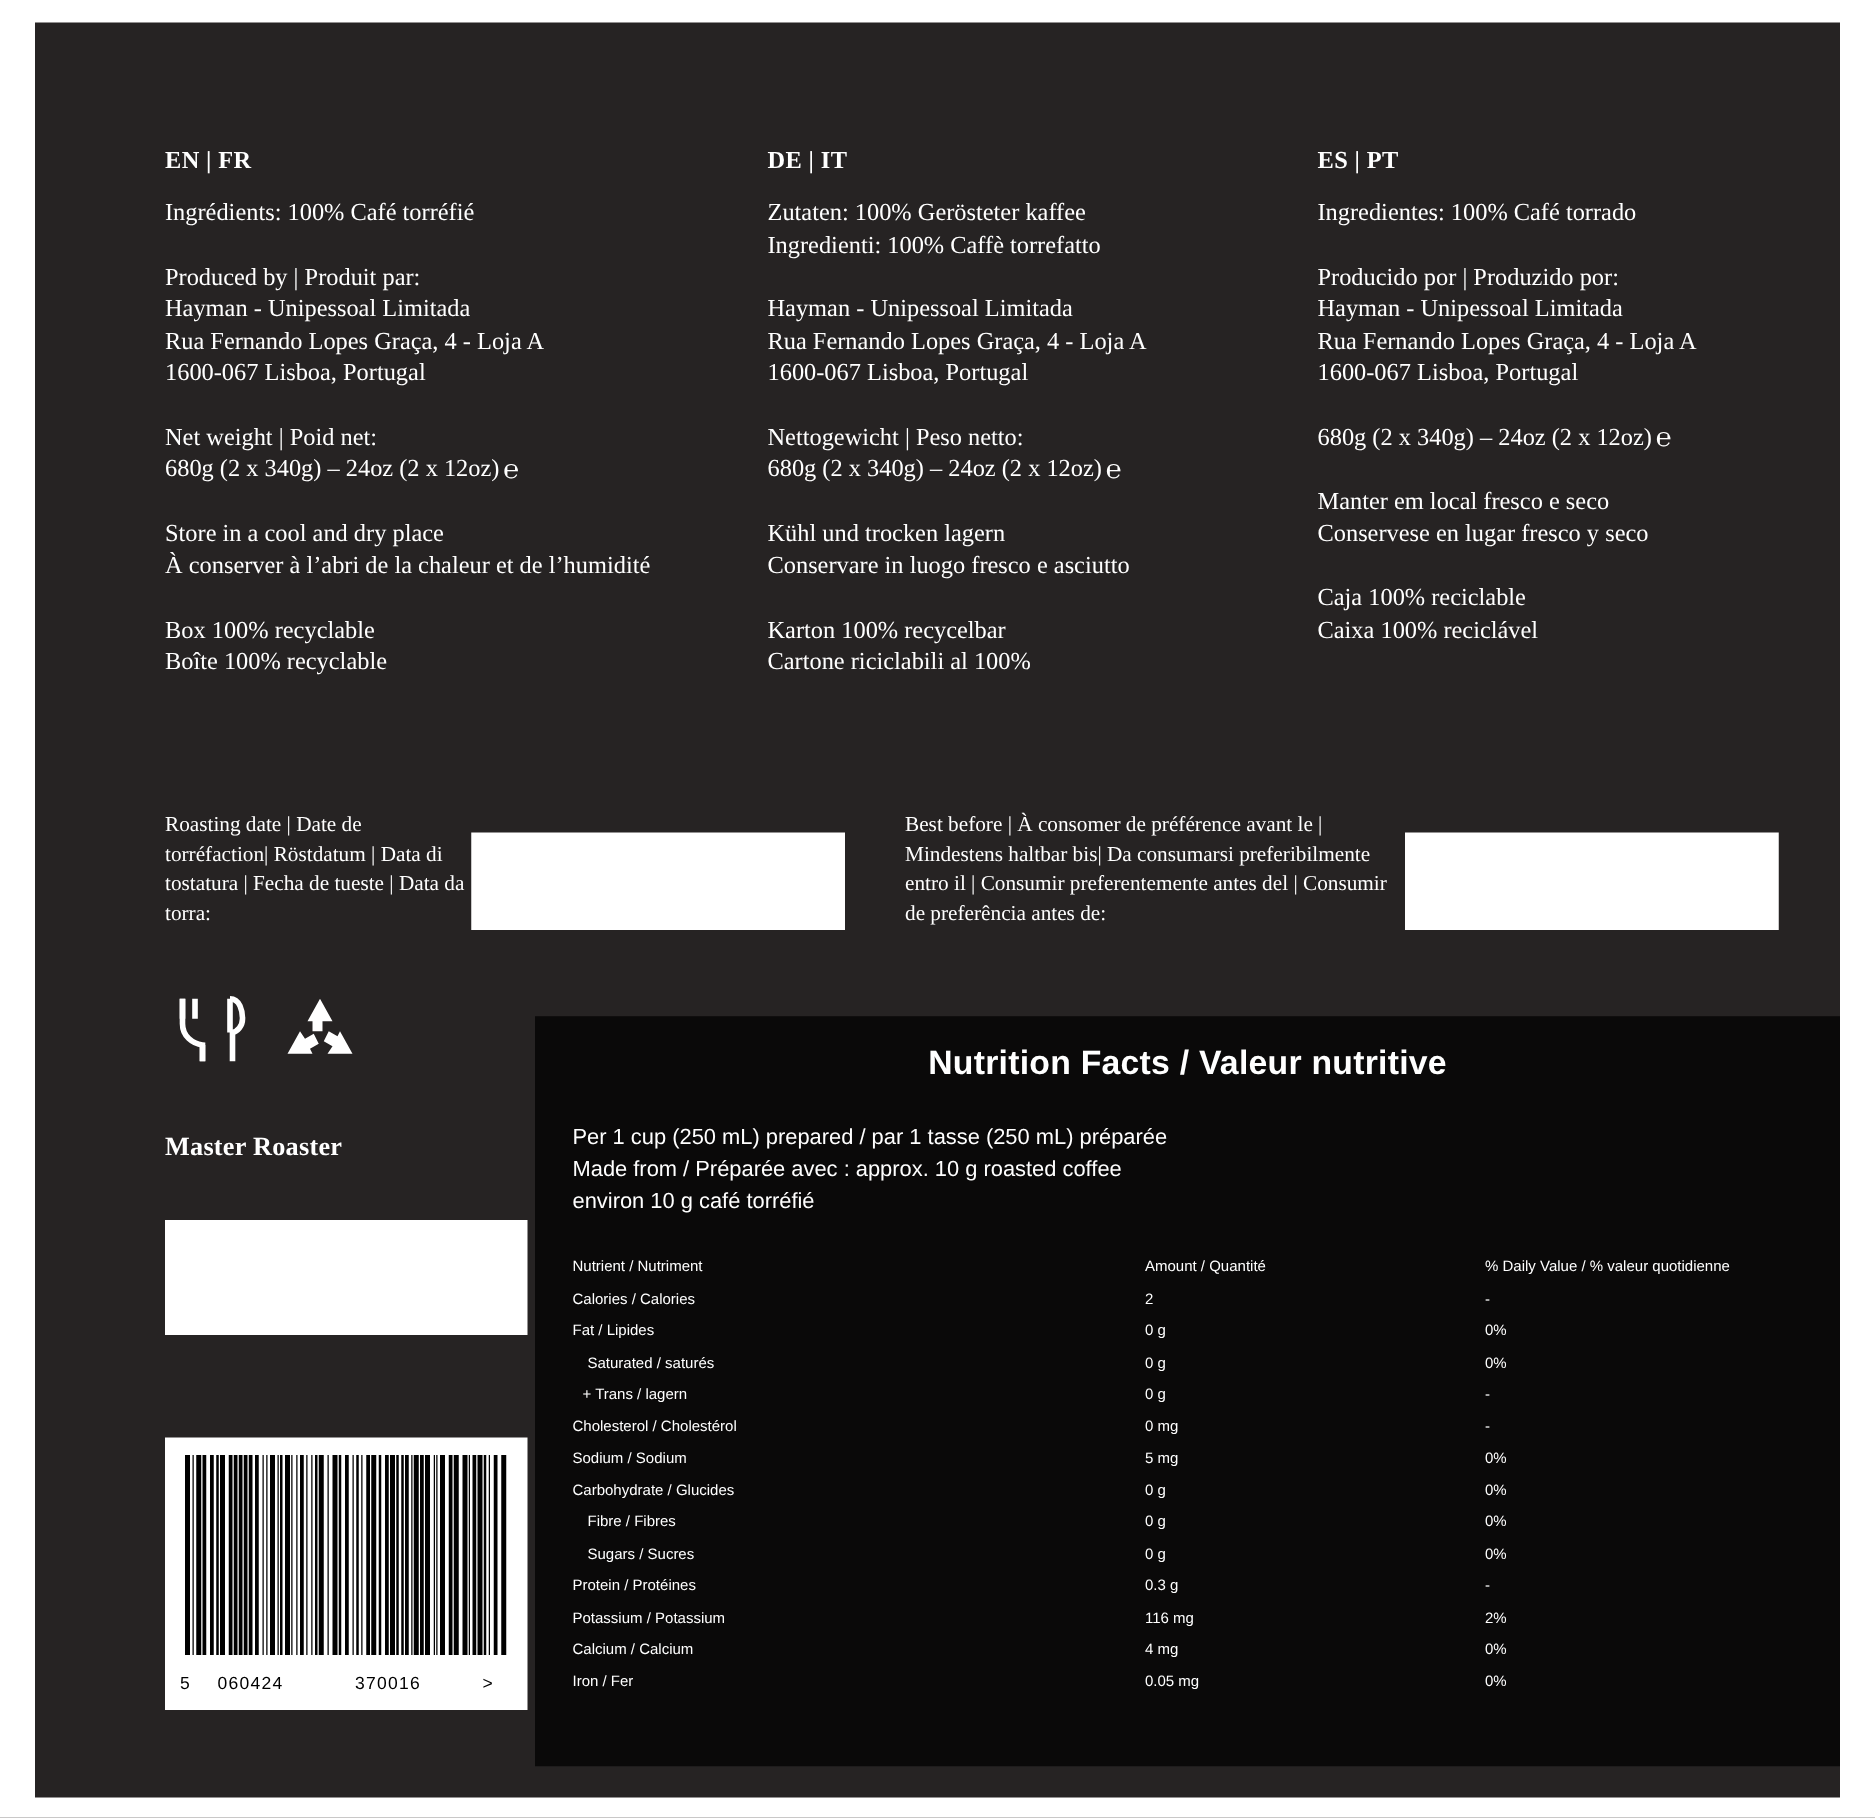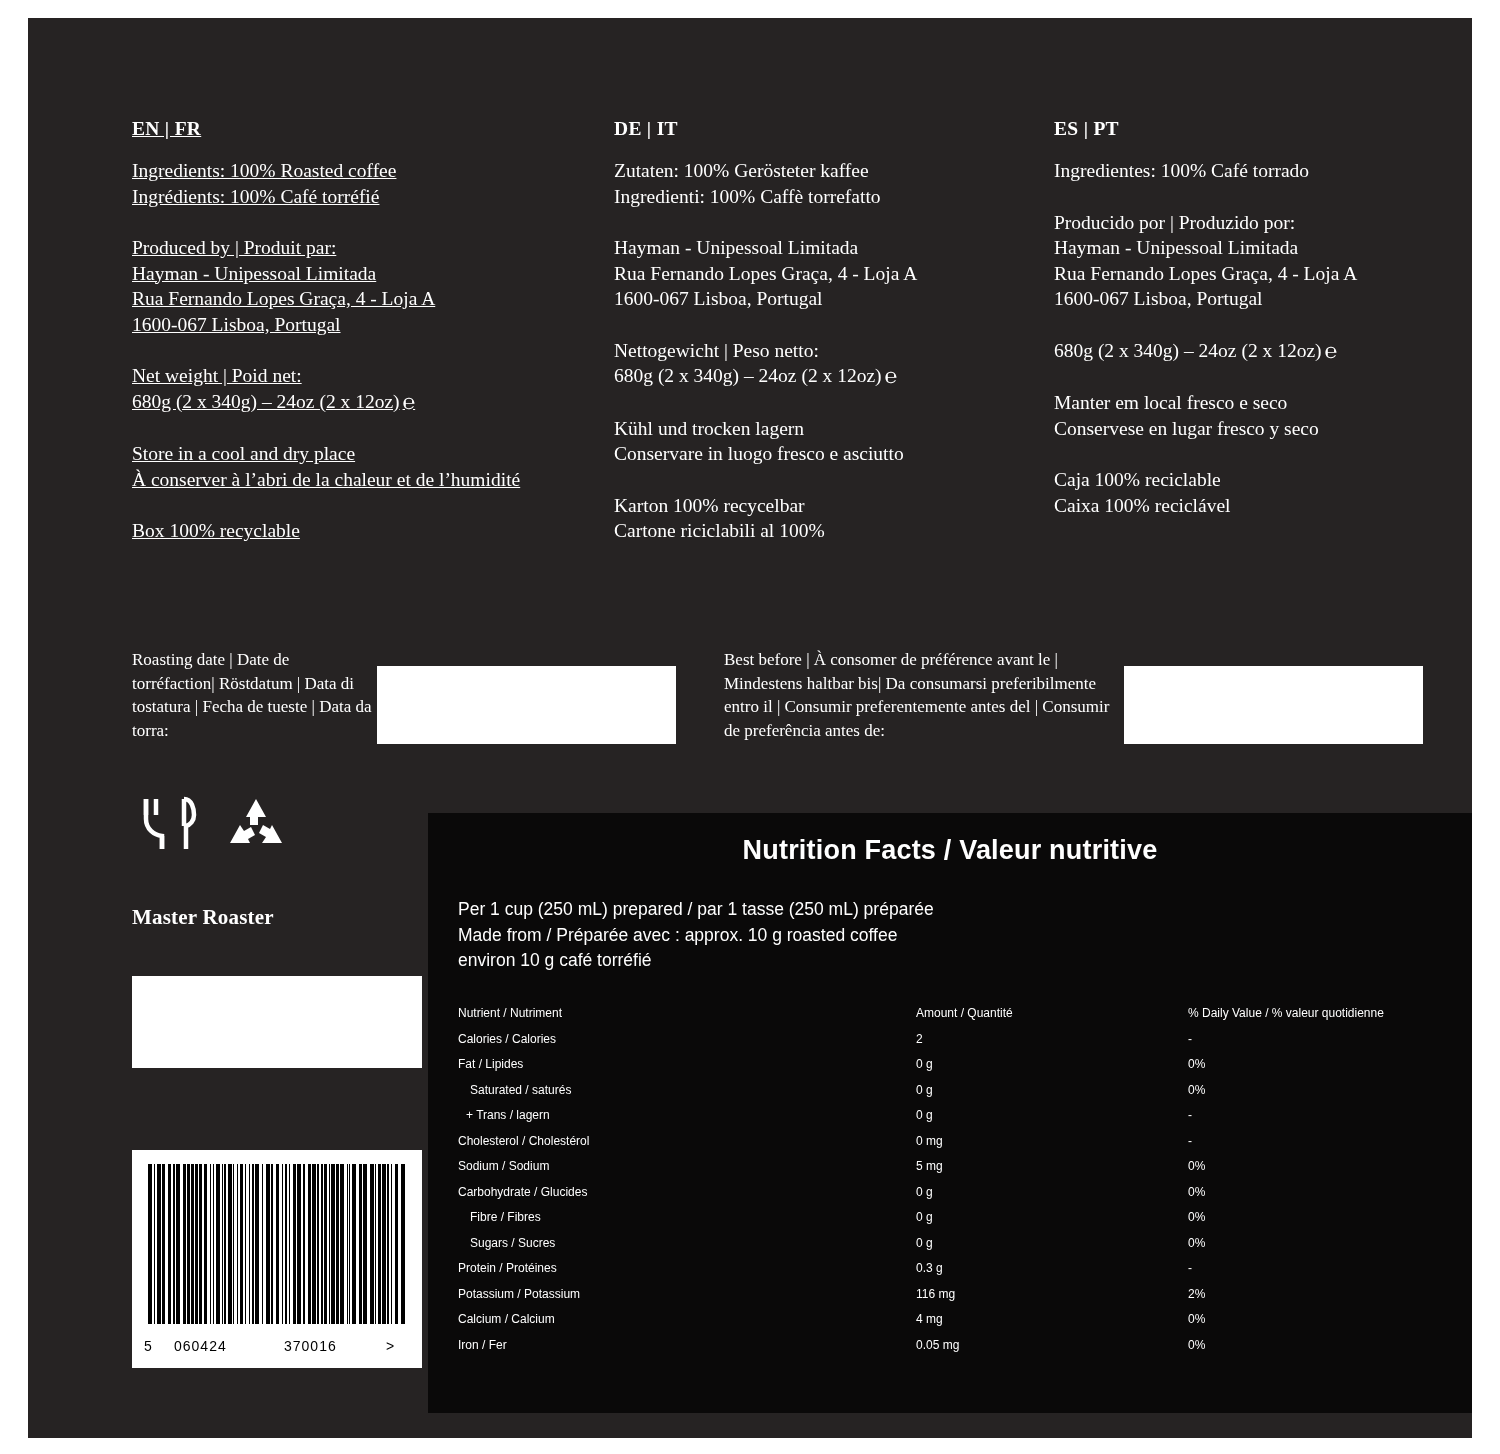--- a/index.html
+++ b/index.html
@@ -29,21 +29,21 @@
     position: absolute;
     left: 0;
     top: 0;
     width: 100%;
   }
   .col {
     position: absolute;
     top: 100px;
     font-family: "Liberation Serif", serif;
   }
-  .col.c1 { left: 104px; width: 460px; text-decoration: underline; }
+  .col.c1 { left: 104px; width: 460px; }
   .col.c2 { left: 586px; width: 420px; }
   .col.c3 { left: 1026px; width: 420px; }
 
   .col-head {
     font-size: 19.5px;
     font-weight: bold;
     letter-spacing: 0.3px;
     margin-bottom: 18px;
   }
   .blk {
@@ -201,21 +201,20 @@
 </head>
 <body>
 
 <div class="label">
 
   <div class="cols">
     <div class="col c1">
       <div class="col-head">EN | FR</div>
 
       <div class="blk">
-        <div class="ln">Ingredients: 100% Roasted coffee</div>
         <div class="ln">Ingrédients: 100% Café torréfié</div>
       </div>
 
       <div class="blk">
         <div class="ln">Produced by | Produit par:</div>
         <div class="ln">Hayman - Unipessoal Limitada</div>
         <div class="ln">Rua Fernando Lopes Graça, 4 - Loja A</div>
         <div class="ln">1600-067 Lisboa, Portugal</div>
       </div>
 
@@ -224,20 +223,21 @@
         <div class="ln"><span>680g (2 x 340g) – 24oz (2 x 12oz)</span><span class="euro">℮</span></div>
       </div>
 
       <div class="blk">
         <div class="ln">Store in a cool and dry place</div>
         <div class="ln">À conserver à l’abri de la chaleur et de l’humidité</div>
       </div>
 
       <div class="blk">
         <div class="ln">Box 100% recyclable</div>
+        <div class="ln">Boîte 100% recyclable</div>
       </div>
     </div>
 
     <div class="col c2">
       <div class="col-head">DE | IT</div>
 
       <div class="blk">
         <div class="ln">Zutaten: 100% Gerösteter kaffee</div>
         <div class="ln">Ingredienti: 100% Caffè torrefatto</div>
       </div>

